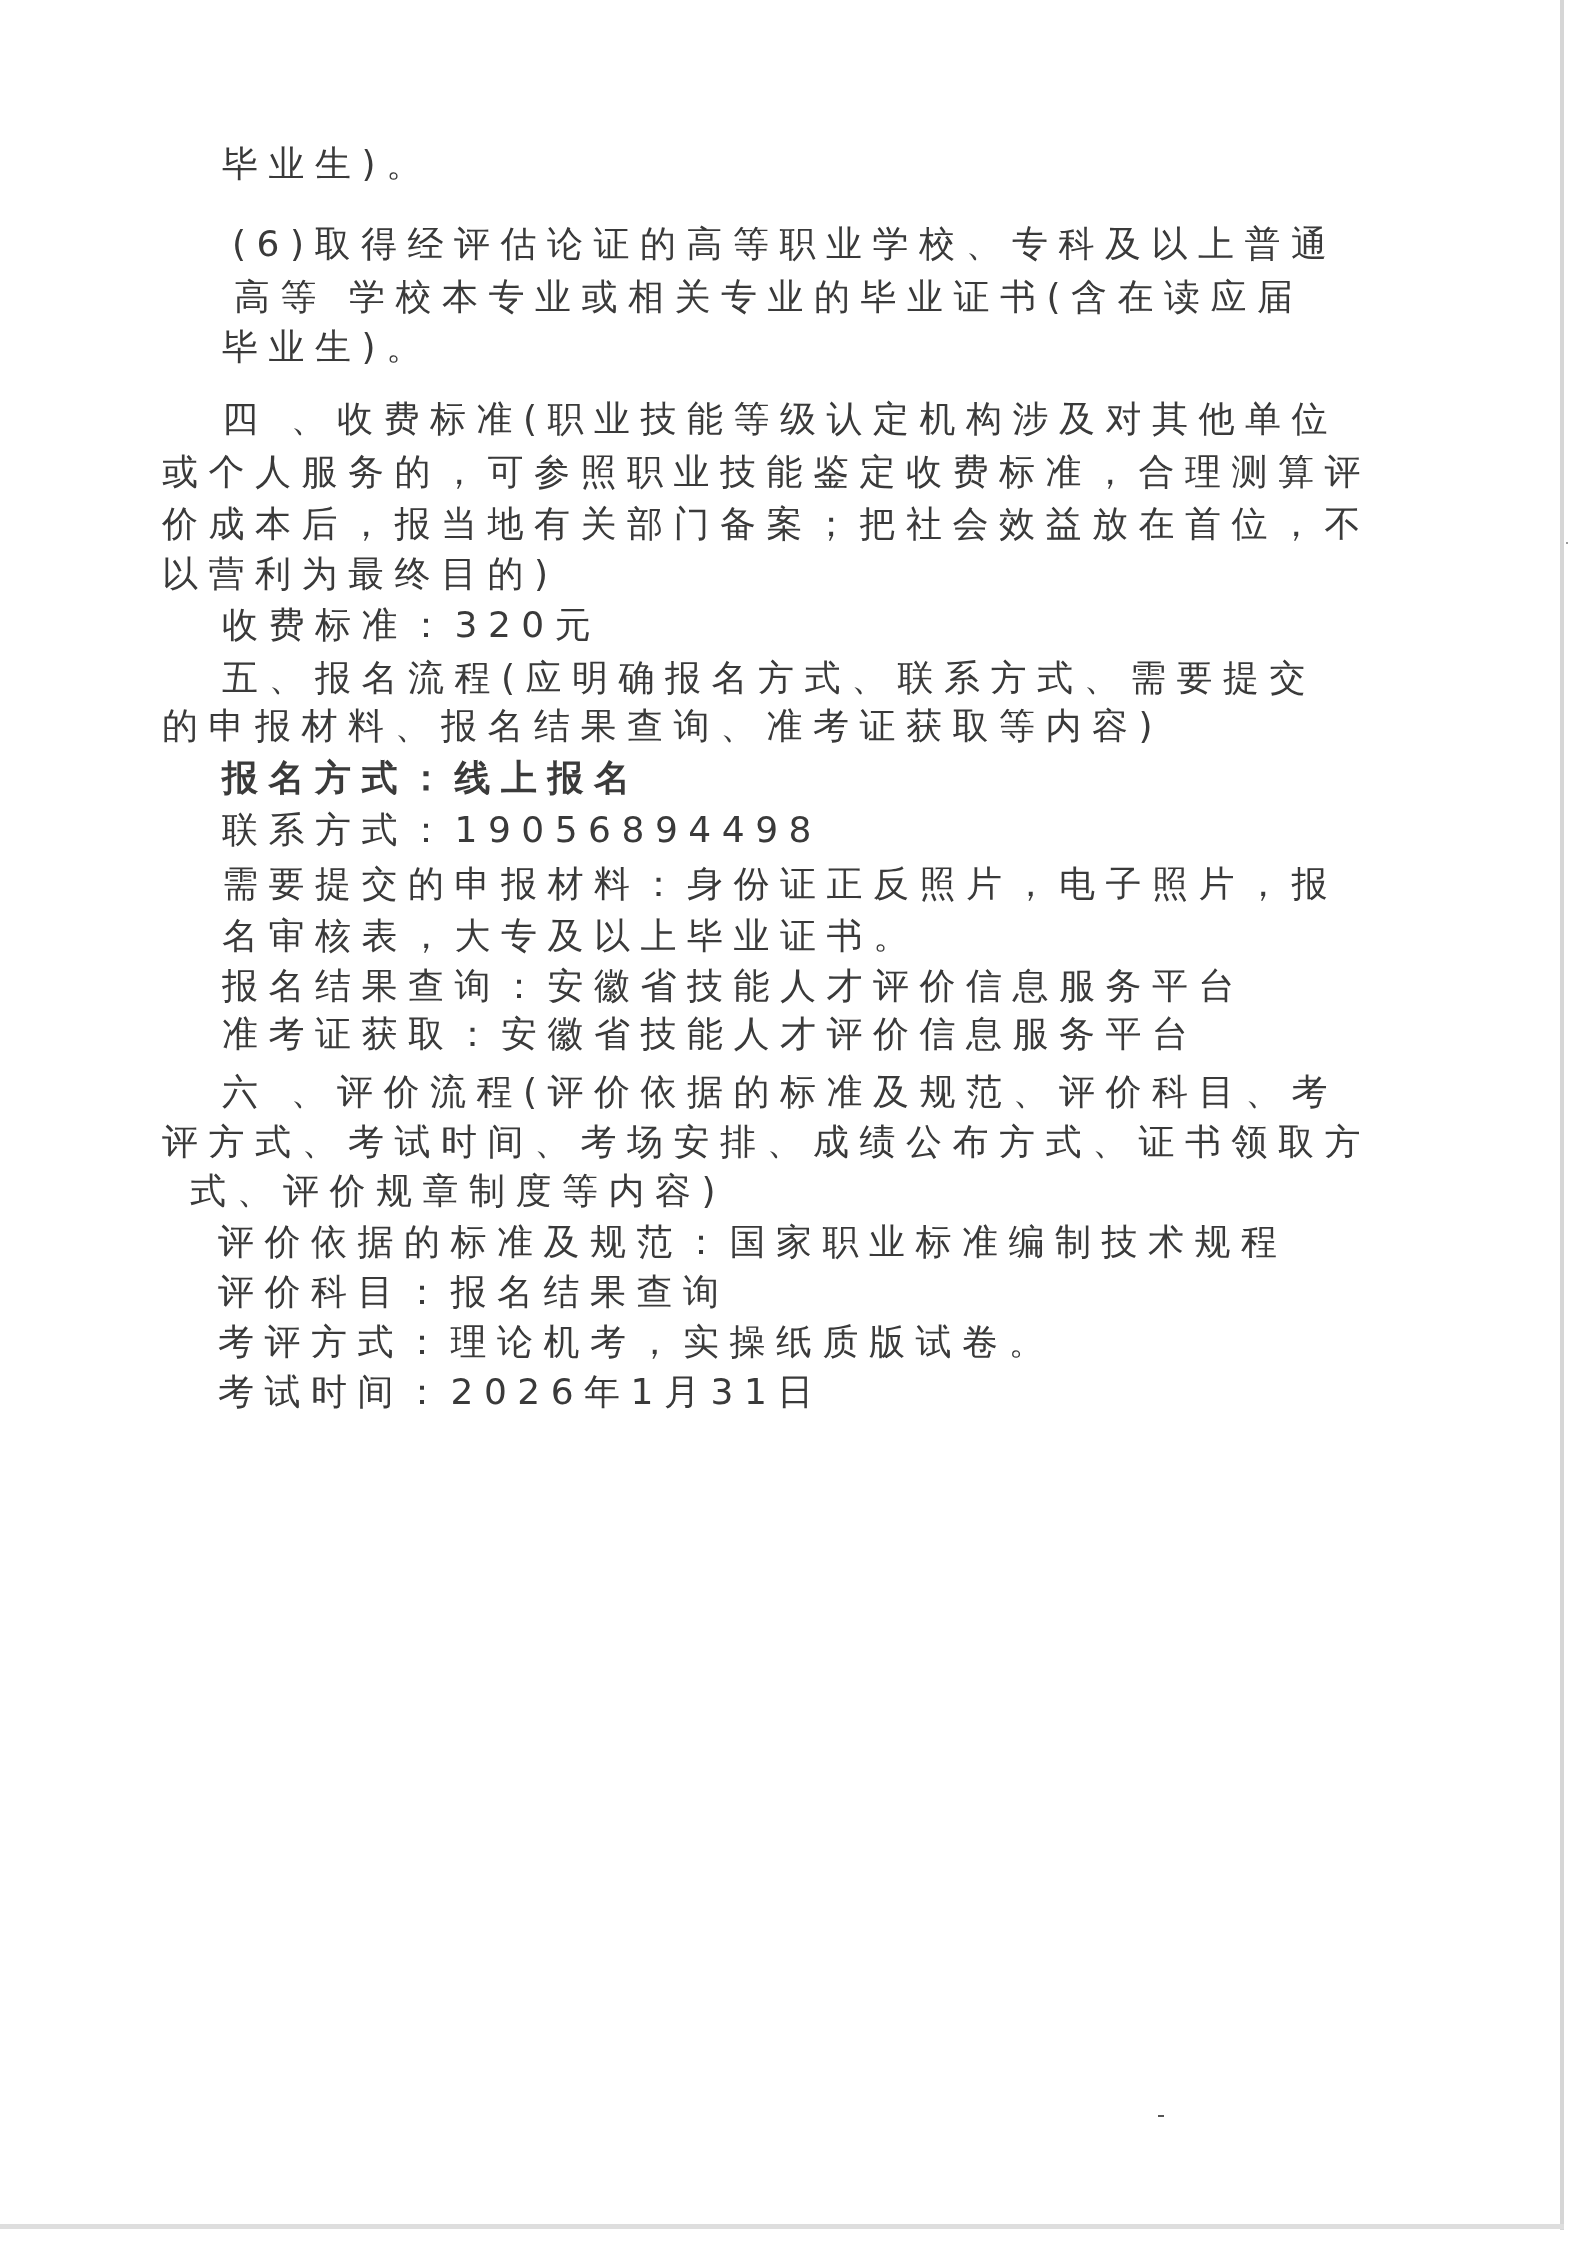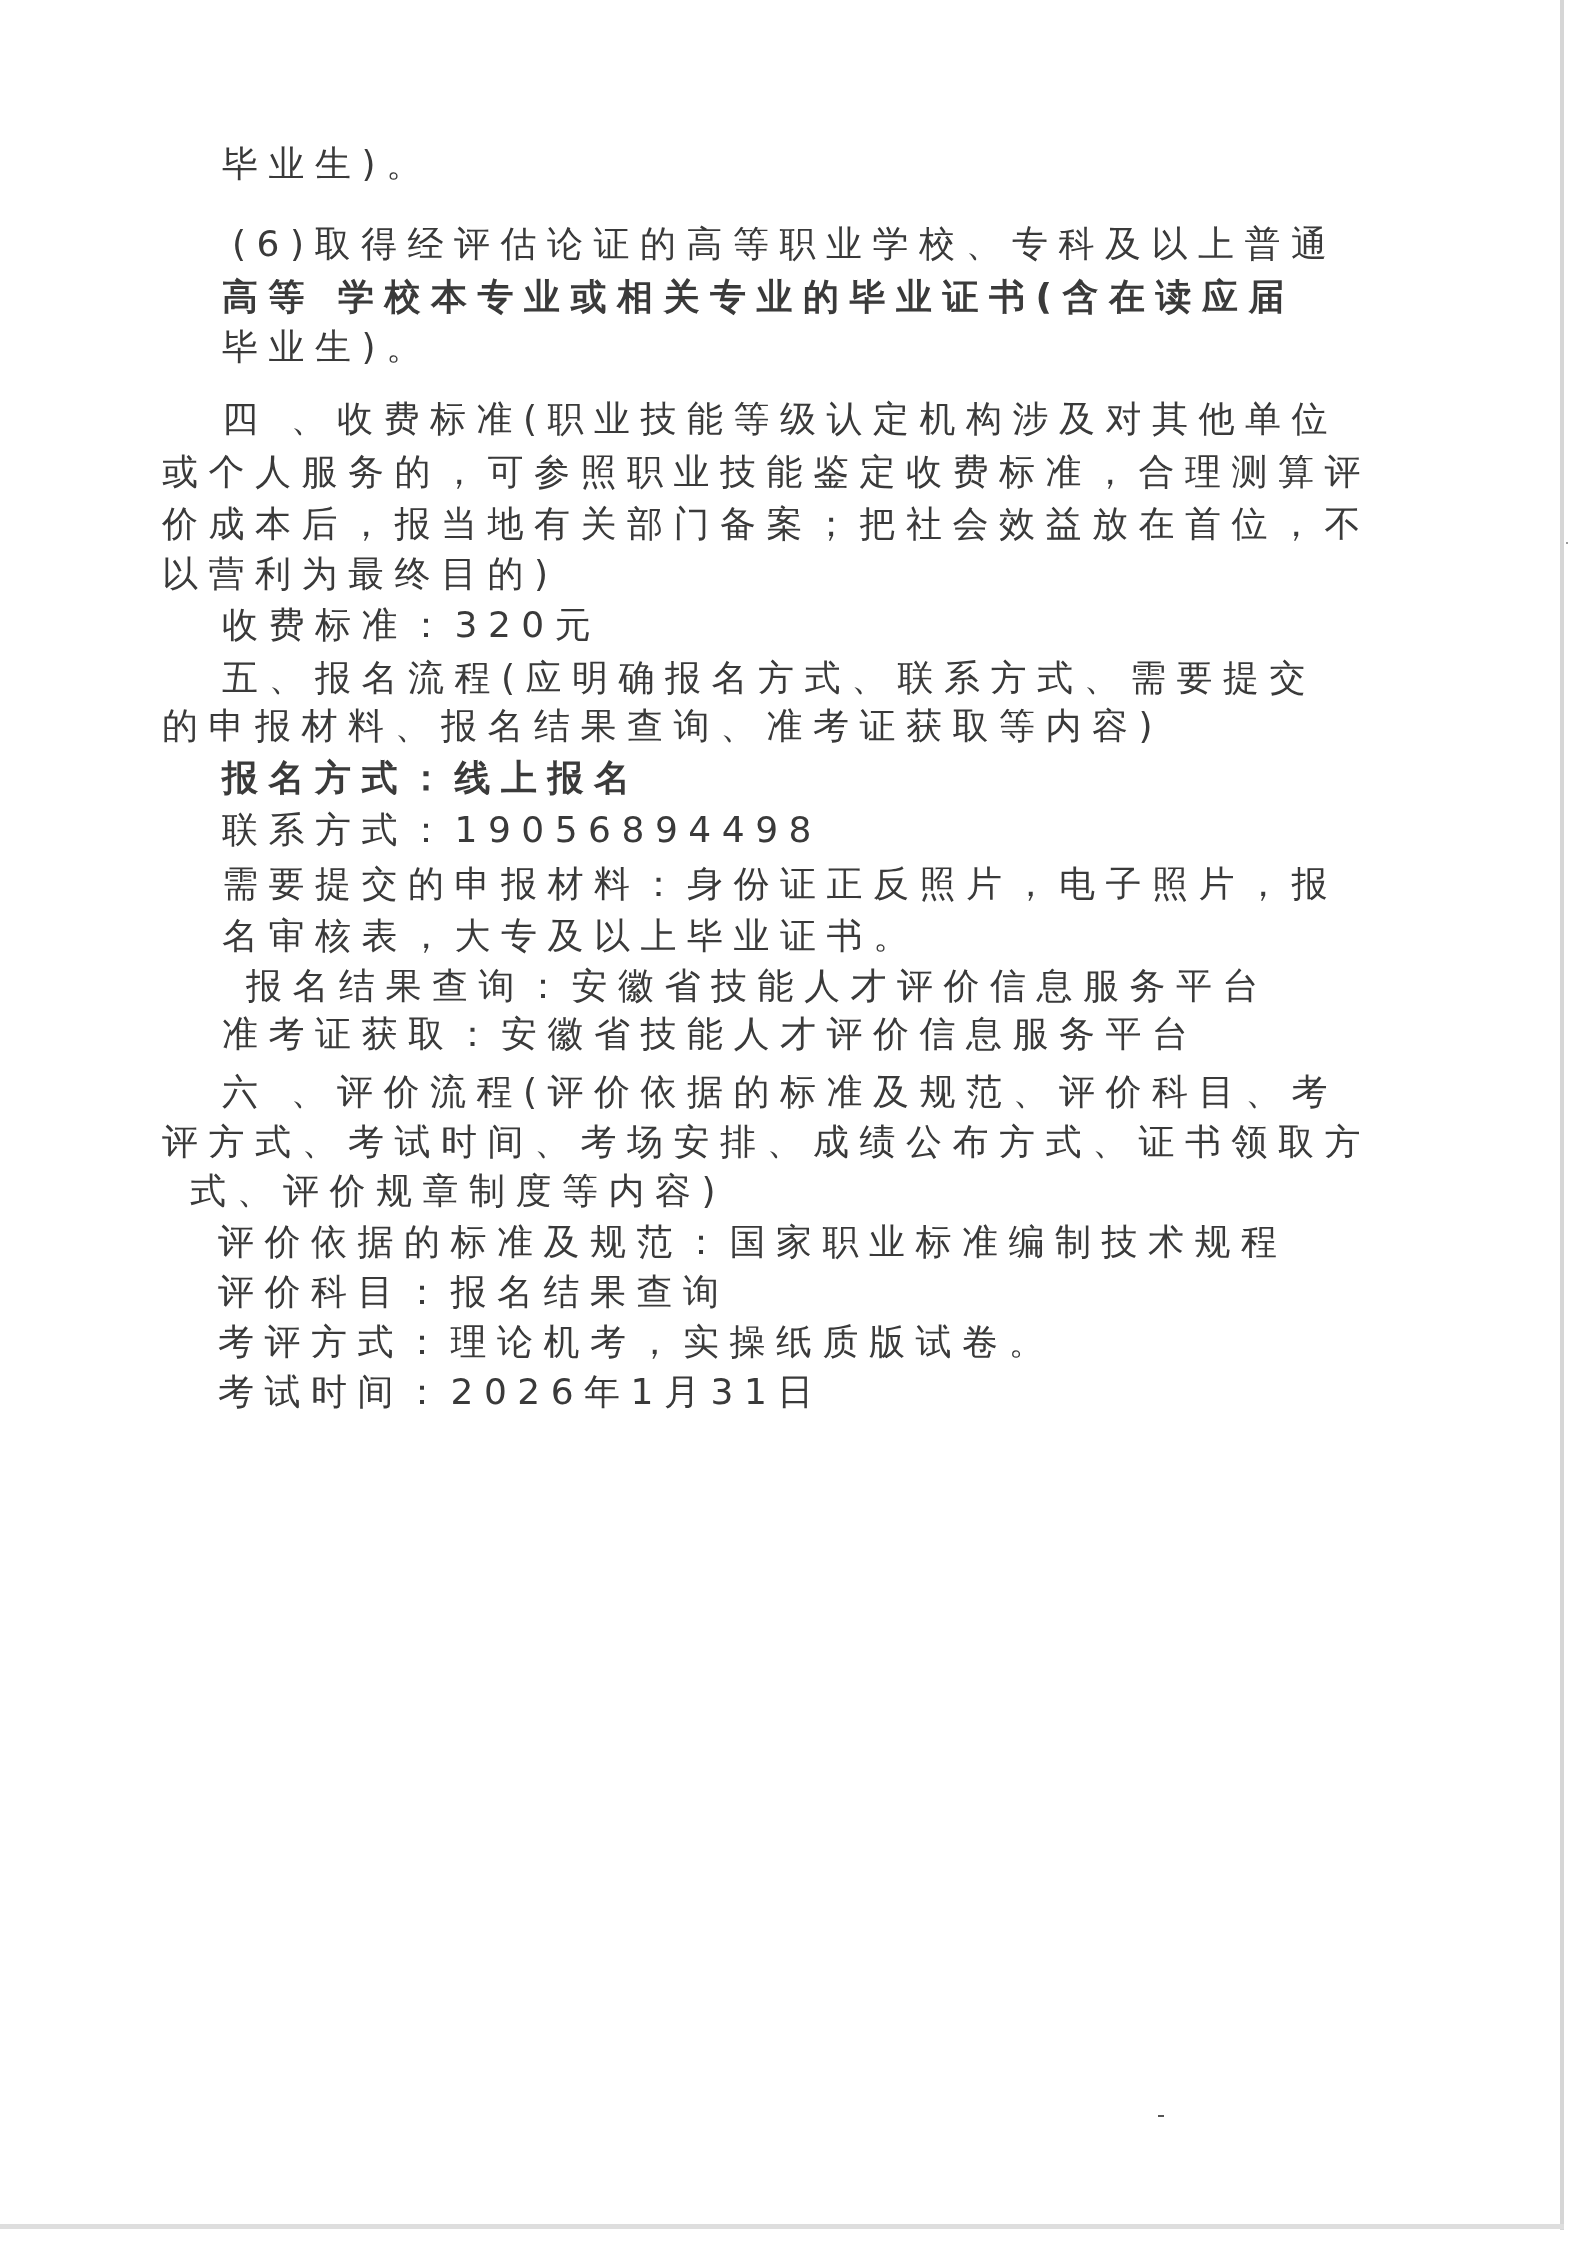--- a/index.html
+++ b/index.html
@@ -31,36 +31,36 @@
 </head>
 <body>
 
 <div class="page">
   <div class="scan-edge-right"></div>
   <div class="scan-edge-bottom"></div>
 
   <div id="lines">
     <div class="line" style="left:222px;top:142px;">毕业生)。</div>
     <div class="line" style="left:232px;top:222px;">(6)取得经评估论证的高等职业学校、专科及以上普通</div>
-    <div class="line" style="left:222px;top:275px;font-weight:bold;">高等  学校本专业或相关专业的毕业证书(含在读应届</div>
+    <div class="line" style="left:234px;top:275px;">高等  学校本专业或相关专业的毕业证书(含在读应届</div>
     <div class="line" style="left:222px;top:325px;">毕业生)。</div>
 
     <div class="line" style="left:222px;top:397px;">四 、收费标准(职业技能等级认定机构涉及对其他单位</div>
     <div class="line" style="left:162px;top:450px;">或个人服务的，可参照职业技能鉴定收费标准，合理测算评</div>
     <div class="line" style="left:162px;top:502px;">价成本后，报当地有关部门备案；把社会效益放在首位，不</div>
     <div class="line" style="left:162px;top:552px;">以营利为最终目的)</div>
     <div class="line" style="left:222px;top:603px;">收费标准：320元</div>
 
     <div class="line" style="left:222px;top:656px;">五、报名流程(应明确报名方式、联系方式、需要提交</div>
     <div class="line" style="left:162px;top:704px;">的申报材料、报名结果查询、准考证获取等内容)</div>
     <div class="line" style="left:222px;top:756px;font-weight:bold;">报名方式：线上报名</div>
     <div class="line" style="left:222px;top:808px;">联系方式：19056894498</div>
     <div class="line" style="left:222px;top:862px;">需要提交的申报材料：身份证正反照片，电子照片，报</div>
     <div class="line" style="left:222px;top:914px;">名审核表，大专及以上毕业证书。</div>
-    <div class="line" style="left:222px;top:964px;margin-left:24px;">报名结果查询：安徽省技能人才评价信息服务平台</div>
+    <div class="line" style="left:222px;top:964px;">报名结果查询：安徽省技能人才评价信息服务平台</div>
     <div class="line" style="left:222px;top:1012px;">准考证获取：安徽省技能人才评价信息服务平台</div>
 
     <div class="line" style="left:222px;top:1070px;">六 、评价流程(评价依据的标准及规范、评价科目、考</div>
     <div class="line" style="left:162px;top:1120px;">评方式、考试时间、考场安排、成绩公布方式、证书领取方</div>
     <div class="line" style="left:162px;top:1169px;margin-left:28px;">式、评价规章制度等内容)</div>
     <div class="line" style="left:218px;top:1220px;">评价依据的标准及规范：国家职业标准编制技术规程</div>
     <div class="line" style="left:218px;top:1270px;">评价科目：报名结果查询</div>
     <div class="line" style="left:218px;top:1320px;">考评方式：理论机考，实操纸质版试卷。</div>
     <div class="line" style="left:218px;top:1370px;">考试时间：2026年1月31日</div>
   </div>

